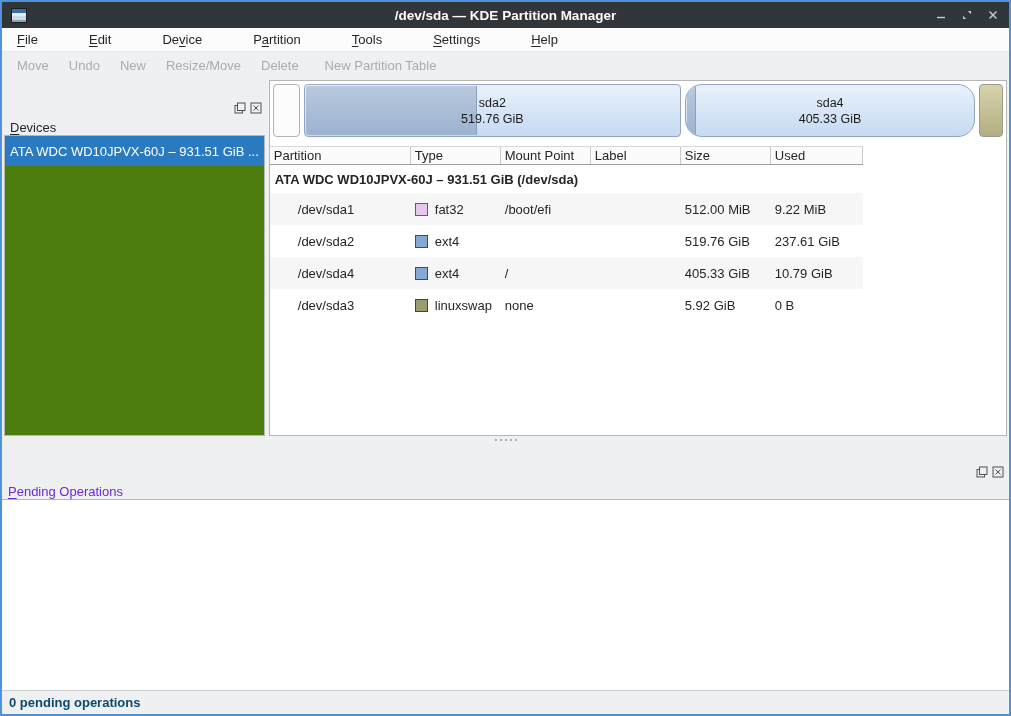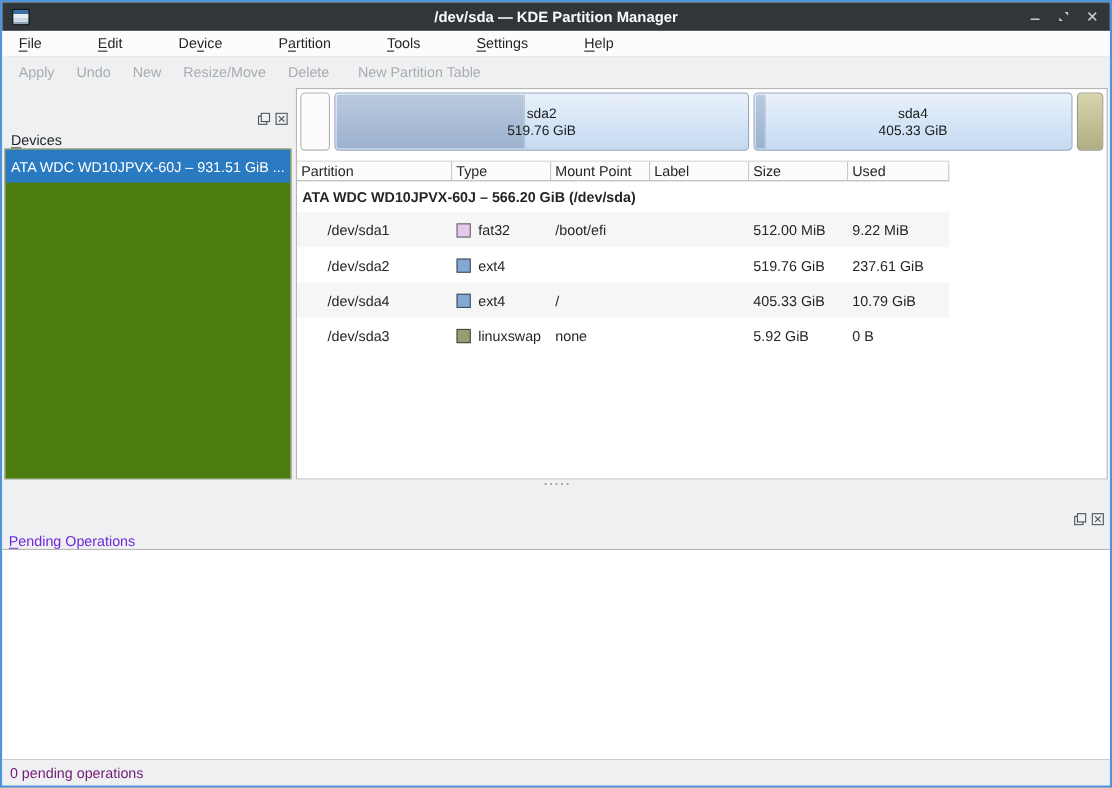--- a/index.html
+++ b/index.html
@@ -38,41 +38,41 @@
   .left-body{flex:1;background:#4d7c0f;border:1px solid #b6b6b6;overflow:hidden;}
   .device-item{height:30px;background:#2a7ac1;color:#ffffff;display:flex;align-items:center;padding:0 5px;font-size:13px;white-space:nowrap;overflow:hidden;}
   .right-panel{flex:1 1 auto;background:#ffffff;border:1px solid #b6b6b6;display:flex;flex-direction:column;overflow:hidden;}
   
   .bar-row{margin:3px;height:53px;display:flex;gap:4px;}
   .seg{position:relative;border:1px solid #94a6bf;border-radius:4px;display:flex;flex-direction:column;align-items:center;justify-content:center;font-size:12.5px;color:#1b1b1b;overflow:hidden;background:linear-gradient(#e9f1fb,#c5daf2);}
   .seg .used{position:absolute;left:1px;top:1px;bottom:1px;border-radius:3px 0 0 3px;background:linear-gradient(#b9c9de,#9cb2cf);border-right:1px solid #8ea1bb;}
   .seg .lbl{position:relative;z-index:1;text-align:center;line-height:16px;}
   .seg-sda1{flex:0 0 27px;background:#fcfcfc;border-color:#b2b2b2;}
   .seg-sda2{flex:1 1 auto;}
-  .seg-sda4{flex:0 0 290px;}
+  .seg-sda4{flex:0 0 290px;border-radius:17px;}
   .seg-sda3{flex:0 0 24px;background:linear-gradient(#d7d3ac,#b2ae83);border-color:#9b9b8b;}
   
   .ptable{width:593px;margin-top:6px;font-size:13px;color:#232629;}
   .thead{display:flex;height:19px;background:#fbfbfb;border-top:1px solid #d8d8d8;border-bottom:1px solid #9f9f9f;}
   .th{display:flex;align-items:center;padding:0 4px;border-right:1px solid #c9c9c9;}
   .c0{width:141px;} .c1{width:90px;} .c2{width:90px;} .c3{width:90px;} .c4{width:90px;} .c5{width:92px;}
   .device-row{height:28px;display:flex;align-items:center;font-weight:bold;padding-left:5px;background:#ffffff;}
   .prow{height:32px;display:flex;align-items:center;background:#ffffff;}
   .prow.odd{background:#f6f6f7;}
   .cell{padding:0 4px;display:flex;align-items:center;overflow:hidden;white-space:nowrap;}
   .cell.part{padding-left:28px;}
   .swatch{width:13px;height:13px;border:1px solid rgba(0,0,0,0.55);margin-right:7px;flex:0 0 13px;}
   
   .splitter{flex:0 0 8px;display:flex;align-items:center;justify-content:center;gap:3px;background:#eff0f1;}
   .dot{width:2px;height:2px;border-radius:50%;background:#9a9a9a;}
   
   .pending-header{flex:0 0 18px;display:flex;align-items:center;padding:0 5px 0 6px;font-size:13px;color:#6d28d9;background:#eff0f1;}
   .pending-body{flex:0 0 192px;background:#ffffff;border-top:1px solid #b6b6b6;border-bottom:1px solid #cdcecf;}
   
-  .statusbar{flex:0 0 23px;display:flex;align-items:center;padding:0 7px;font-size:13px;color:#701a75;background:#eff0f1;}
+  .statusbar{flex:0 0 23px;display:flex;align-items:center;padding:0 7px;font-size:13px;color:#0c4a6e;background:#eff0f1;font-weight:bold;}
 </style>
 </head>
 <body>
 
 <div class="window">
 
   <div class="titlebar">
     <div class="app-icon"></div>
     <div class="win-title">/dev/sda — KDE Partition Manager</div>
     <div class="win-controls">
@@ -100,21 +100,21 @@
     <span class="menu-item"><span></span><span class="mn">F</span><span>ile</span></span>
     <span class="menu-item"><span></span><span class="mn">E</span><span>dit</span></span>
     <span class="menu-item"><span>De</span><span class="mn">v</span><span>ice</span></span>
     <span class="menu-item"><span>P</span><span class="mn">a</span><span>rtition</span></span>
     <span class="menu-item"><span></span><span class="mn">T</span><span>ools</span></span>
     <span class="menu-item"><span></span><span class="mn">S</span><span>ettings</span></span>
     <span class="menu-item"><span></span><span class="mn">H</span><span>elp</span></span>
   </div>
 
   <div class="toolbar">
-    <span class="tool-item">Apply</span>
+    <span class="tool-item">Move</span>
     <span class="tool-item">Undo</span>
     <span class="tool-item">New</span>
     <span class="tool-item">Resize/Move</span>
     <span class="tool-item">Delete</span>
     <span class="tool-item" style="margin-left:6px;">New Partition Table</span>
   </div>
 
   <div class="main">
 
     <div class="left-dock">
@@ -165,21 +165,21 @@
       <div class="ptable">
         <div class="thead">
           <div class="th c0">Partition</div>
           <div class="th c1">Type</div>
           <div class="th c2">Mount Point</div>
           <div class="th c3">Label</div>
           <div class="th c4">Size</div>
           <div class="th c5">Used</div>
         </div>
 
-        <div class="device-row">ATA WDC WD10JPVX-60J – 566.20 GiB (/dev/sda)</div>
+        <div class="device-row">ATA WDC WD10JPVX-60J – 931.51 GiB (/dev/sda)</div>
 
         <div class="prow odd">
           <div class="cell part c0">/dev/sda1</div>
           <div class="cell c1">
               <span class="swatch" style="background-color: rgb(229, 200, 235);"></span>
               <span>fat32</span>
             </div>
           <div class="cell c2">/boot/efi</div>
           <div class="cell c3"></div>
           <div class="cell c4">512.00 MiB</div>

